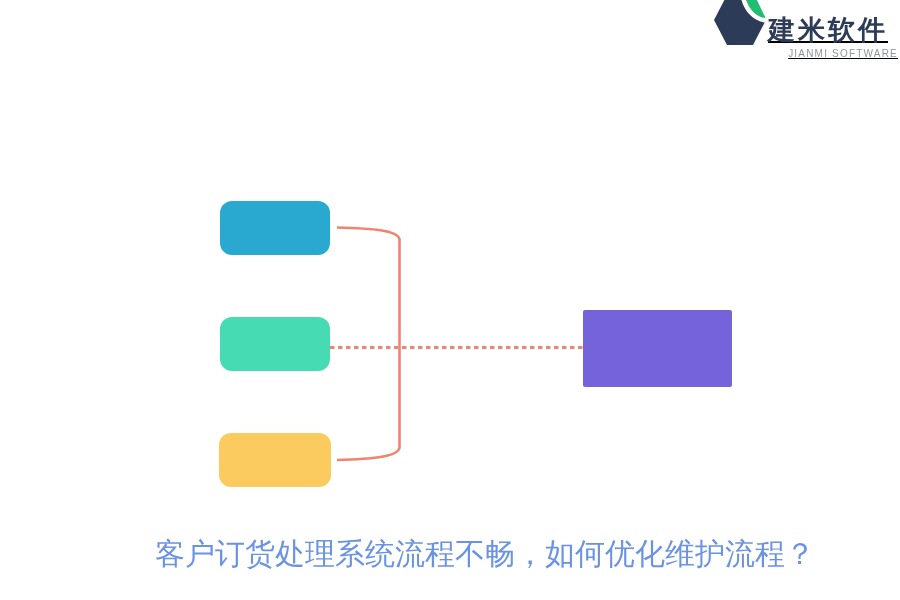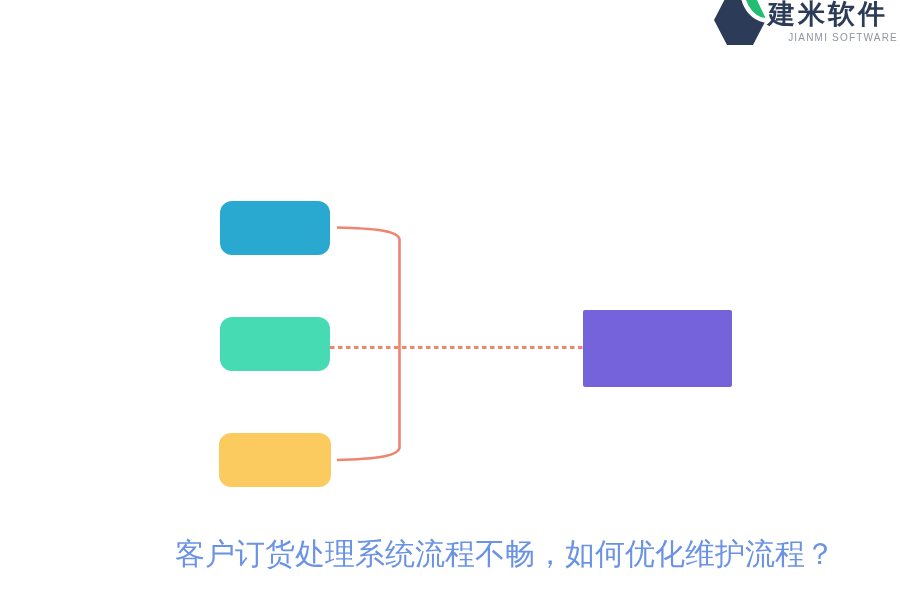--- a/index.html
+++ b/index.html
@@ -29,22 +29,23 @@
   .logo-mark {
     position: absolute;
     left: 0;
     top: 0;
     width: 52px;
     height: 52px;
   }
   .logo-text {
     position: absolute;
     left: 54px;
-    top: 6px;
+    top: 22px;
     width: 130px;
+    text-decoration: underline;
   }
   .logo-cn {
     font-size: 27px;
     font-weight: bold;
     letter-spacing: 3px;
     line-height: 28px;
     white-space: nowrap;
     font-family: "Liberation Sans", sans-serif;
   }
   .logo-en {
@@ -115,15 +116,15 @@
   <svg class="connector-layer" viewBox="0 0 900 600" xmlns="http://www.w3.org/2000/svg">
     <path d="M 337 227.5 C 372 228.5 397 230 399.5 239 L 399.5 448 C 397 457 372 459 337 460" fill="none" stroke-width="2.6" stroke="#EF8470"></path>
     <path d="M 330 347.5 L 583 347.5" fill="none" stroke-width="3" stroke-dasharray="4.5 3.5" stroke="#EF8470"></path>
   </svg>
 
   <div class="node node-rounded node-top-left" style="background: rgb(41, 169, 208);"></div>
   <div class="node node-rounded node-middle-left" style="background: rgb(71, 219, 180);"></div>
   <div class="node node-rounded node-bottom-left" style="background: rgb(252, 203, 95);"></div>
   <div class="node node-right" style="background: rgb(117, 99, 220);"></div>
 
-  <div class="caption" style="color: rgb(107, 147, 228); text-align: center;">客户订货处理系统流程不畅，如何优化维护流程？</div>
+  <div class="caption" style="color: rgb(107, 147, 228);">客户订货处理系统流程不畅，如何优化维护流程？</div>
 
 </div>
 
 </body></html>

